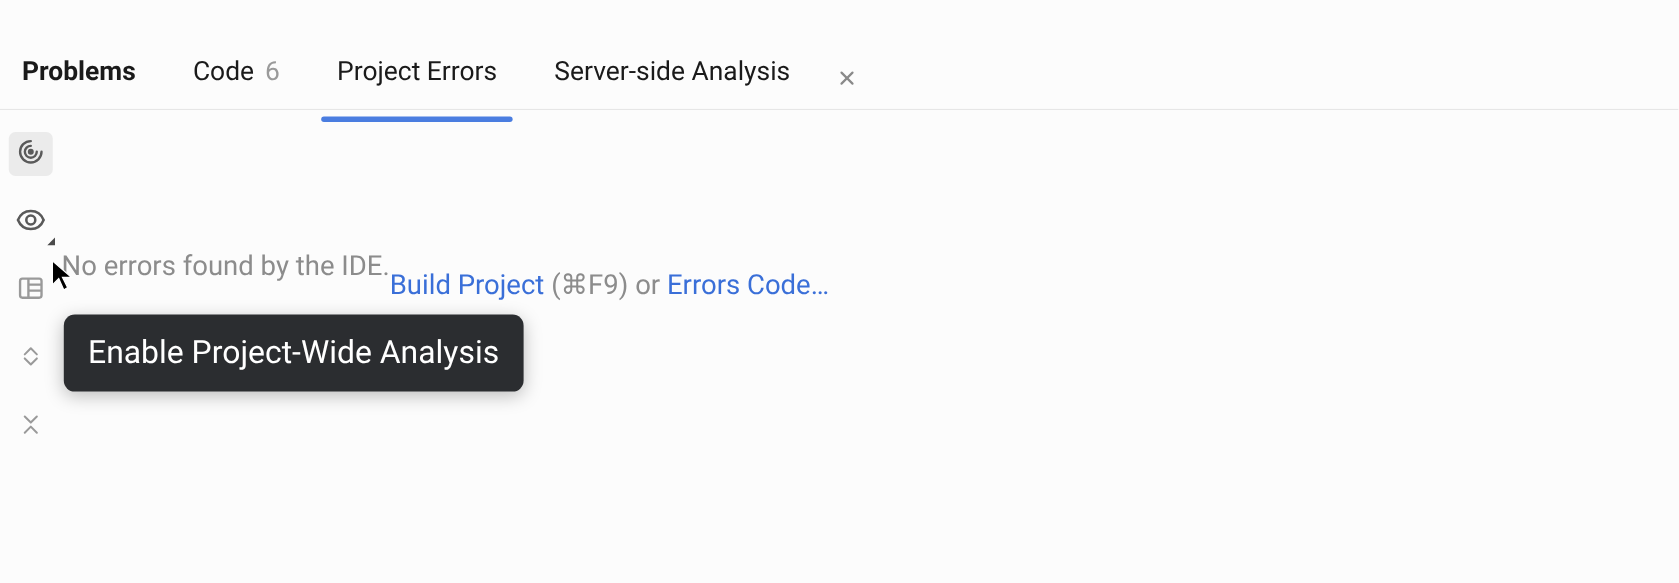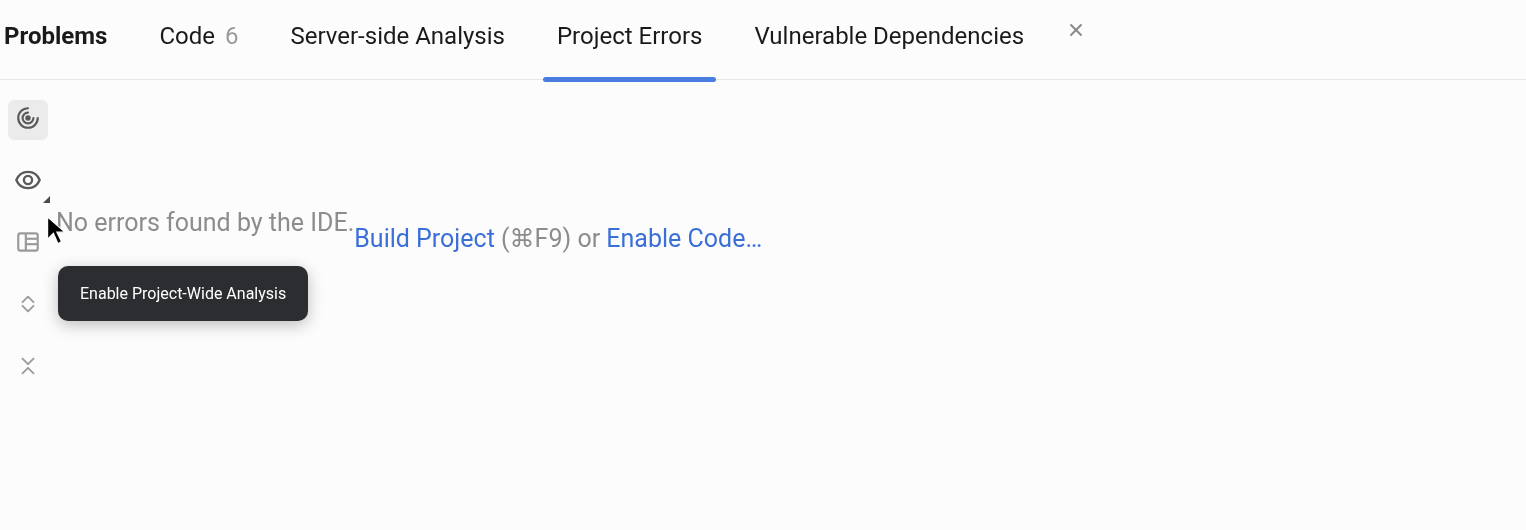--- a/index.html
+++ b/index.html
@@ -10,25 +10,26 @@
     body {
       font-family: -apple-system, BlinkMacSystemFont, "Segoe UI", Roboto, Helvetica, Arial, sans-serif;
       background: #fcfcfc;
       width: 1526px;
       height: 530px;
       overflow: hidden;
       position: relative;
     }
     .tabs {
       display: flex;
-      align-items: flex-start;
+      align-items: flex-end;
       gap: 52px;
-      padding: 22px 20px 20px 4px;
+      padding: 22px 20px 20px 20px;
       border-bottom: 1px solid #e6e6e6;
       height: 80px;
+      margin-top: 20px;
     }
     .tab {
       font-size: 24px;
       color: #1a1a1a;
       cursor: pointer;
       position: relative;
       display: flex;
       align-items: center;
       gap: 10px;
       padding-bottom: 0px;
@@ -118,21 +119,21 @@
       color: #3a6fd8;
       cursor: pointer;
       margin-top: 12px;
     }
     .tooltip {
       position: absolute;
       left: 58px;
       top: 186px;
       background: #2b2d30;
       color: #ffffff;
-      font-size: 16px;
+      font-size: 29px;
       padding: 18px 22px;
       border-radius: 10px;
       box-shadow: 0 4px 16px rgba(0,0,0,0.25);
       white-space: nowrap;
       text-align: center;
     }
     .cursor {
       position: absolute;
       left: 46px;
       top: 136px;
@@ -141,25 +142,22 @@
   </style>
 </head>
 <body>
 
 <div class="tabs">
   <div class="tab title">Problems</div>
   <div class="tab">
     <span>Code</span>
     <span class="badge">6</span>
   </div>
+  <div class="tab active">Project Errors</div>
   <div class="tab">Server-side Analysis</div>
-  <div class="tab active">Project Errors</div>
-  <div class="tab">
-    <span>Vulnerable Dependencies</span>
-  </div>
   <div class="close-icon">
     <svg width="16" height="16" viewBox="0 0 16 16" fill="none" stroke="currentColor" stroke-width="2" stroke-linecap="round">
       <line x1="3" y1="3" x2="13" y2="13"></line>
       <line x1="13" y1="3" x2="3" y2="13"></line>
     </svg>
   </div>
 </div>
 
 <div class="body-area">
   <div class="sidebar">
@@ -205,21 +203,21 @@
           <polyline points="6 4 12 10 18 4"></polyline>
           <polyline points="6 20 12 14 18 20"></polyline>
         </svg>
       </span>
     </div>
   </div>
 
   <div class="content">
     <div class="status-text">No errors found by the IDE.</div>
     <div class="action-row">
-      <span class="link">Build Project</span><span> (⌘F9) </span><span>or </span><span class="link">Enable Code…</span>
+      <span class="link">Build Project</span><span> (⌘F9) </span><span>or </span><span class="link">Errors Code…</span>
     </div>
   </div>
 
   <div class="tooltip">Enable Project-Wide Analysis</div>
 
   <div class="cursor">
     <svg width="24" height="30" viewBox="0 0 20 26">
       <path d="M1 1 L1 20 L6 15 L10 24 L13 22 L9 14 L16 14 Z" fill="#000" stroke="#fff" stroke-width="1"></path>
     </svg>
   </div>

